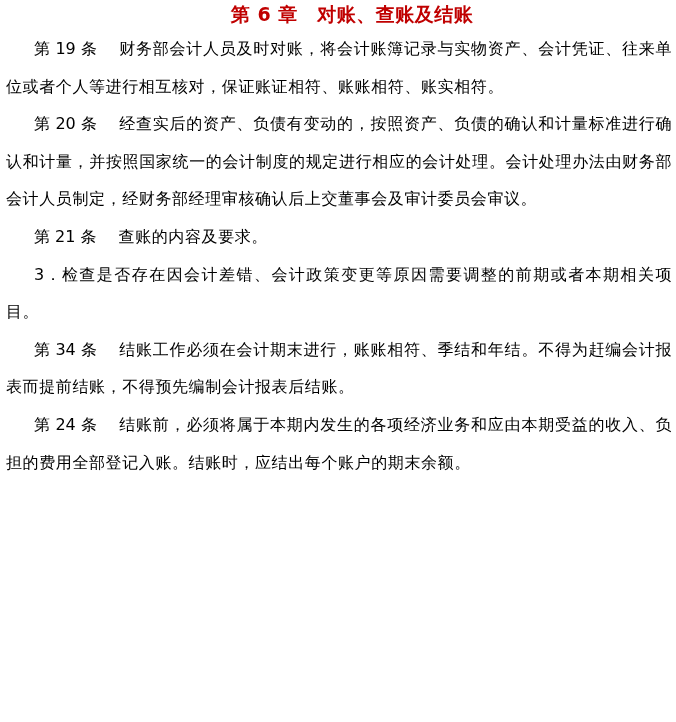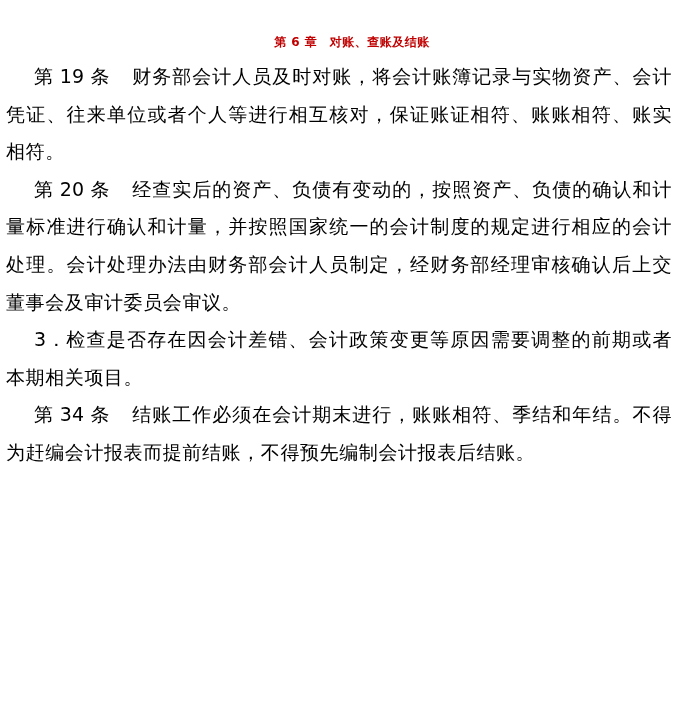--- a/index.html
+++ b/index.html
@@ -6,51 +6,53 @@
   body {
     width: 676px; height: 722px; overflow: hidden;
     font-family: "DejaVu Sans", sans-serif;
     color: #000000;
   }
   .doc { position: relative; padding: 0 4px 0 6px; }
   .title {
     text-align: center;
     color: #c00000;
     font-weight: bold;
-    font-size: 12px;
+    font-size: 19px;
     line-height: 20px;
-    padding-top: 32px;
+    padding-top: 4px;
     margin: 0 0 6px 26px;
     letter-spacing: 0.5px;
   }
   .para {
-    font-size: 19px;
+    font-size: 16px;
     line-height: 37.6px;
     margin: 0;
     text-indent: 28px;
     text-align: justify;
     text-align-last: left;
     letter-spacing: 0.6px;
   }
   .para .num { letter-spacing: 0; }
   .sp { display: inline-block; width: 22px; }
 </style>
 </head>
 <body>
 
 <div class="doc">
   <div class="title">第 6 章　对账、查账及结账</div>
 
   <p class="para"><span class="num">第 19 条</span><span class="sp"></span><span>财务部会计人员及时对账，将会计账簿记录与实物资产、会计凭证、往来单位或者个人等进行相互核对，保证账证相符、账账相符、账实相符。</span></p>
 
   <p class="para"><span class="num">第 20 条</span><span class="sp"></span><span>经查实后的资产、负债有变动的，按照资产、负债的确认和计量标准进行确认和计量，并按照国家统一的会计制度的规定进行相应的会计处理。会计处理办法由财务部会计人员制定，经财务部经理审核确认后上交董事会及审计委员会审议。</span></p>
 
+  <p class="para"><span class="num">第 21 条</span><span class="sp"></span><span>查账的内容及要求。</span></p>
 
 
 
   <p class="para"><span class="num">3．</span><span>检查是否存在因会计差错、会计政策变更等原因需要调整的前期或者本期相关项目。</span></p>
 
 
   <p class="para"><span class="num">第 34 条</span><span class="sp"></span><span>结账工作必须在会计期末进行，账账相符、季结和年结。不得为赶编会计报表而提前结账，不得预先编制会计报表后结账。</span></p>
 
+  <p class="para"><span class="num">第 24 条</span><span class="sp"></span><span>结账前，必须将属于本期内发生的各项经济业务和应由本期受益的收入、负担的费用全部登记入账。结账时，应结出每个账户的期末余额。</span></p>
 
   <p class="para"><span class="sp"></span></p>
 </div>
 
 </body></html>

